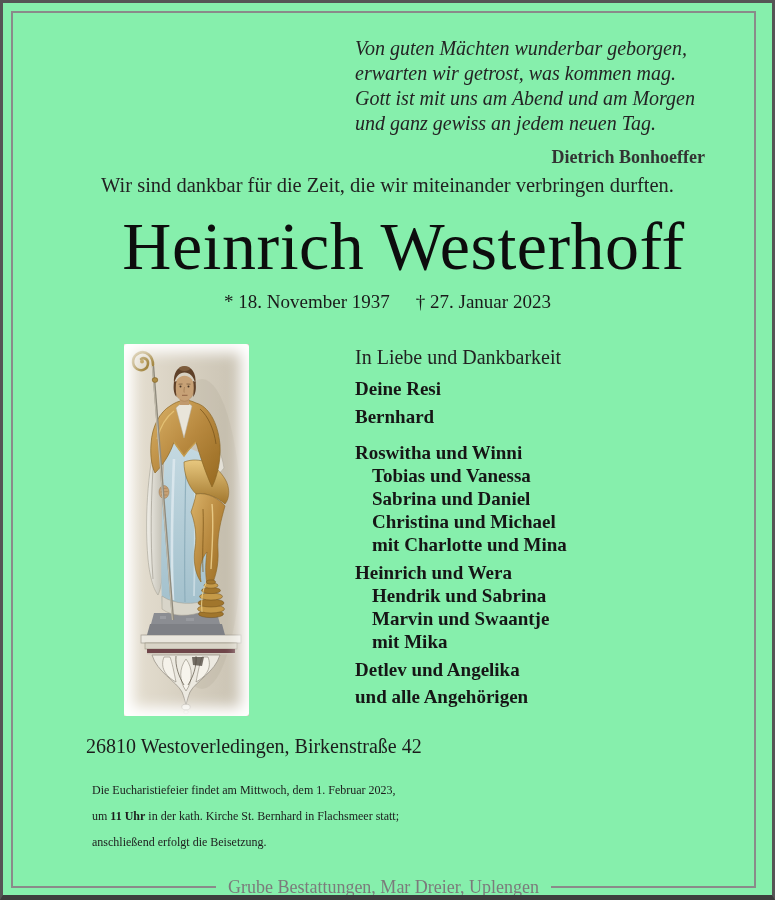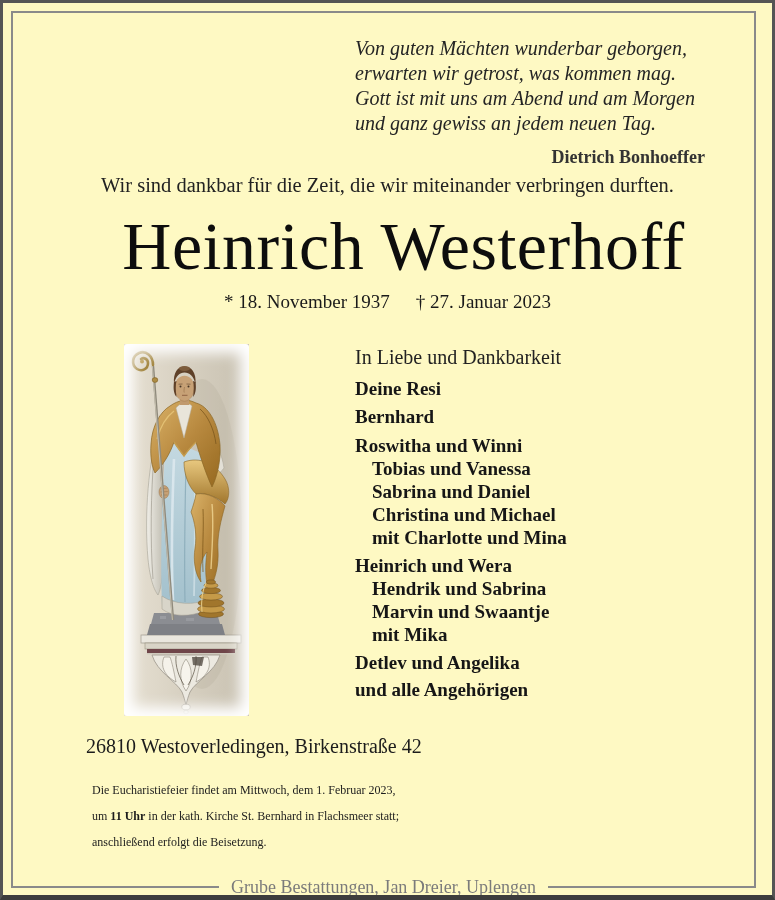--- a/index.html
+++ b/index.html
@@ -1,20 +1,20 @@
 <!DOCTYPE html>
 <html lang="de"><head>
 <meta charset="utf-8">
 <style>
   html,body{margin:0;padding:0;background:#ffffff;}
   .page{
     position:relative;
     width:775px;height:900px;
     box-sizing:border-box;
-    background:#fef9c3;
+    background:#86efac;
     border:3px solid #555555;
     border-bottom:5px solid #3d3d3d;
     font-family:"Liberation Serif","DejaVu Serif",serif;
     color:#1e1e1e;
     overflow:hidden;
   }
   .frame{
     position:absolute;left:8px;top:8px;width:745px;height:876px;
     border:2px solid #8a8a8a;border-bottom:none;box-sizing:border-box;
   }
@@ -35,21 +35,21 @@
   .photo{position:absolute;left:121px;top:341px;width:125px;height:372px;border-radius:3px;}
   .photo svg{display:block;width:100%;height:100%;filter:blur(.3px);}
   .photo::after{content:"";position:absolute;inset:0;border-radius:3px;
     box-shadow:inset 0 0 14px 9px #ffffff;pointer-events:none;}
   
   .mourners{position:absolute;left:352px;top:343px;width:330px;font-size:19px;}
   .mourners .intro{font-size:20px;line-height:23px;margin-bottom:8px;color:#222;}
   .mline{font-weight:bold;line-height:23px;color:#161616;}
   .mline.sub{padding-left:17px;}
   .mline.g1{margin-top:5px;}
-  .mline.g2{margin-top:6px;}
+  .mline.g2{margin-top:13px;}
   .mline.g3{margin-top:4px;font-family:Liberation Serif, serif;}
   
   .address{position:absolute;left:83px;top:732px;font-size:20px;color:#1c1c1c;}
   .ceremony{position:absolute;left:89px;top:774px;width:620px;
     font-size:12px;line-height:26px;color:#1c1c1c;}
   
   .footer{position:absolute;left:8px;top:872px;width:745px;height:24px;
     display:flex;align-items:center;}
   .fline{flex:1;height:2px;background:#8a8a8a;}
   .ftext{padding:0 12px;font-size:18px;color:#7b7b7b;white-space:nowrap;}
@@ -216,16 +216,16 @@
   <div class="address">26810 Westoverledingen, Birkenstraße 42</div>
 
   <div class="ceremony">
     <div>Die Eucharistiefeier findet am Mittwoch, dem 1. Februar 2023,</div>
     <div><span>um </span><b>11 Uhr</b><span> in der kath. Kirche St. Bernhard in Flachsmeer statt;</span></div>
     <div>anschließend erfolgt die Beisetzung.</div>
   </div>
 
   <div class="footer">
     <div class="fline"></div>
-    <div class="ftext">Grube Bestattungen, Jan Dreier, Uplengen</div>
+    <div class="ftext">Grube Bestattungen, Mar Dreier, Uplengen</div>
     <div class="fline"></div>
   </div>
 </div>
 
 </body></html>

